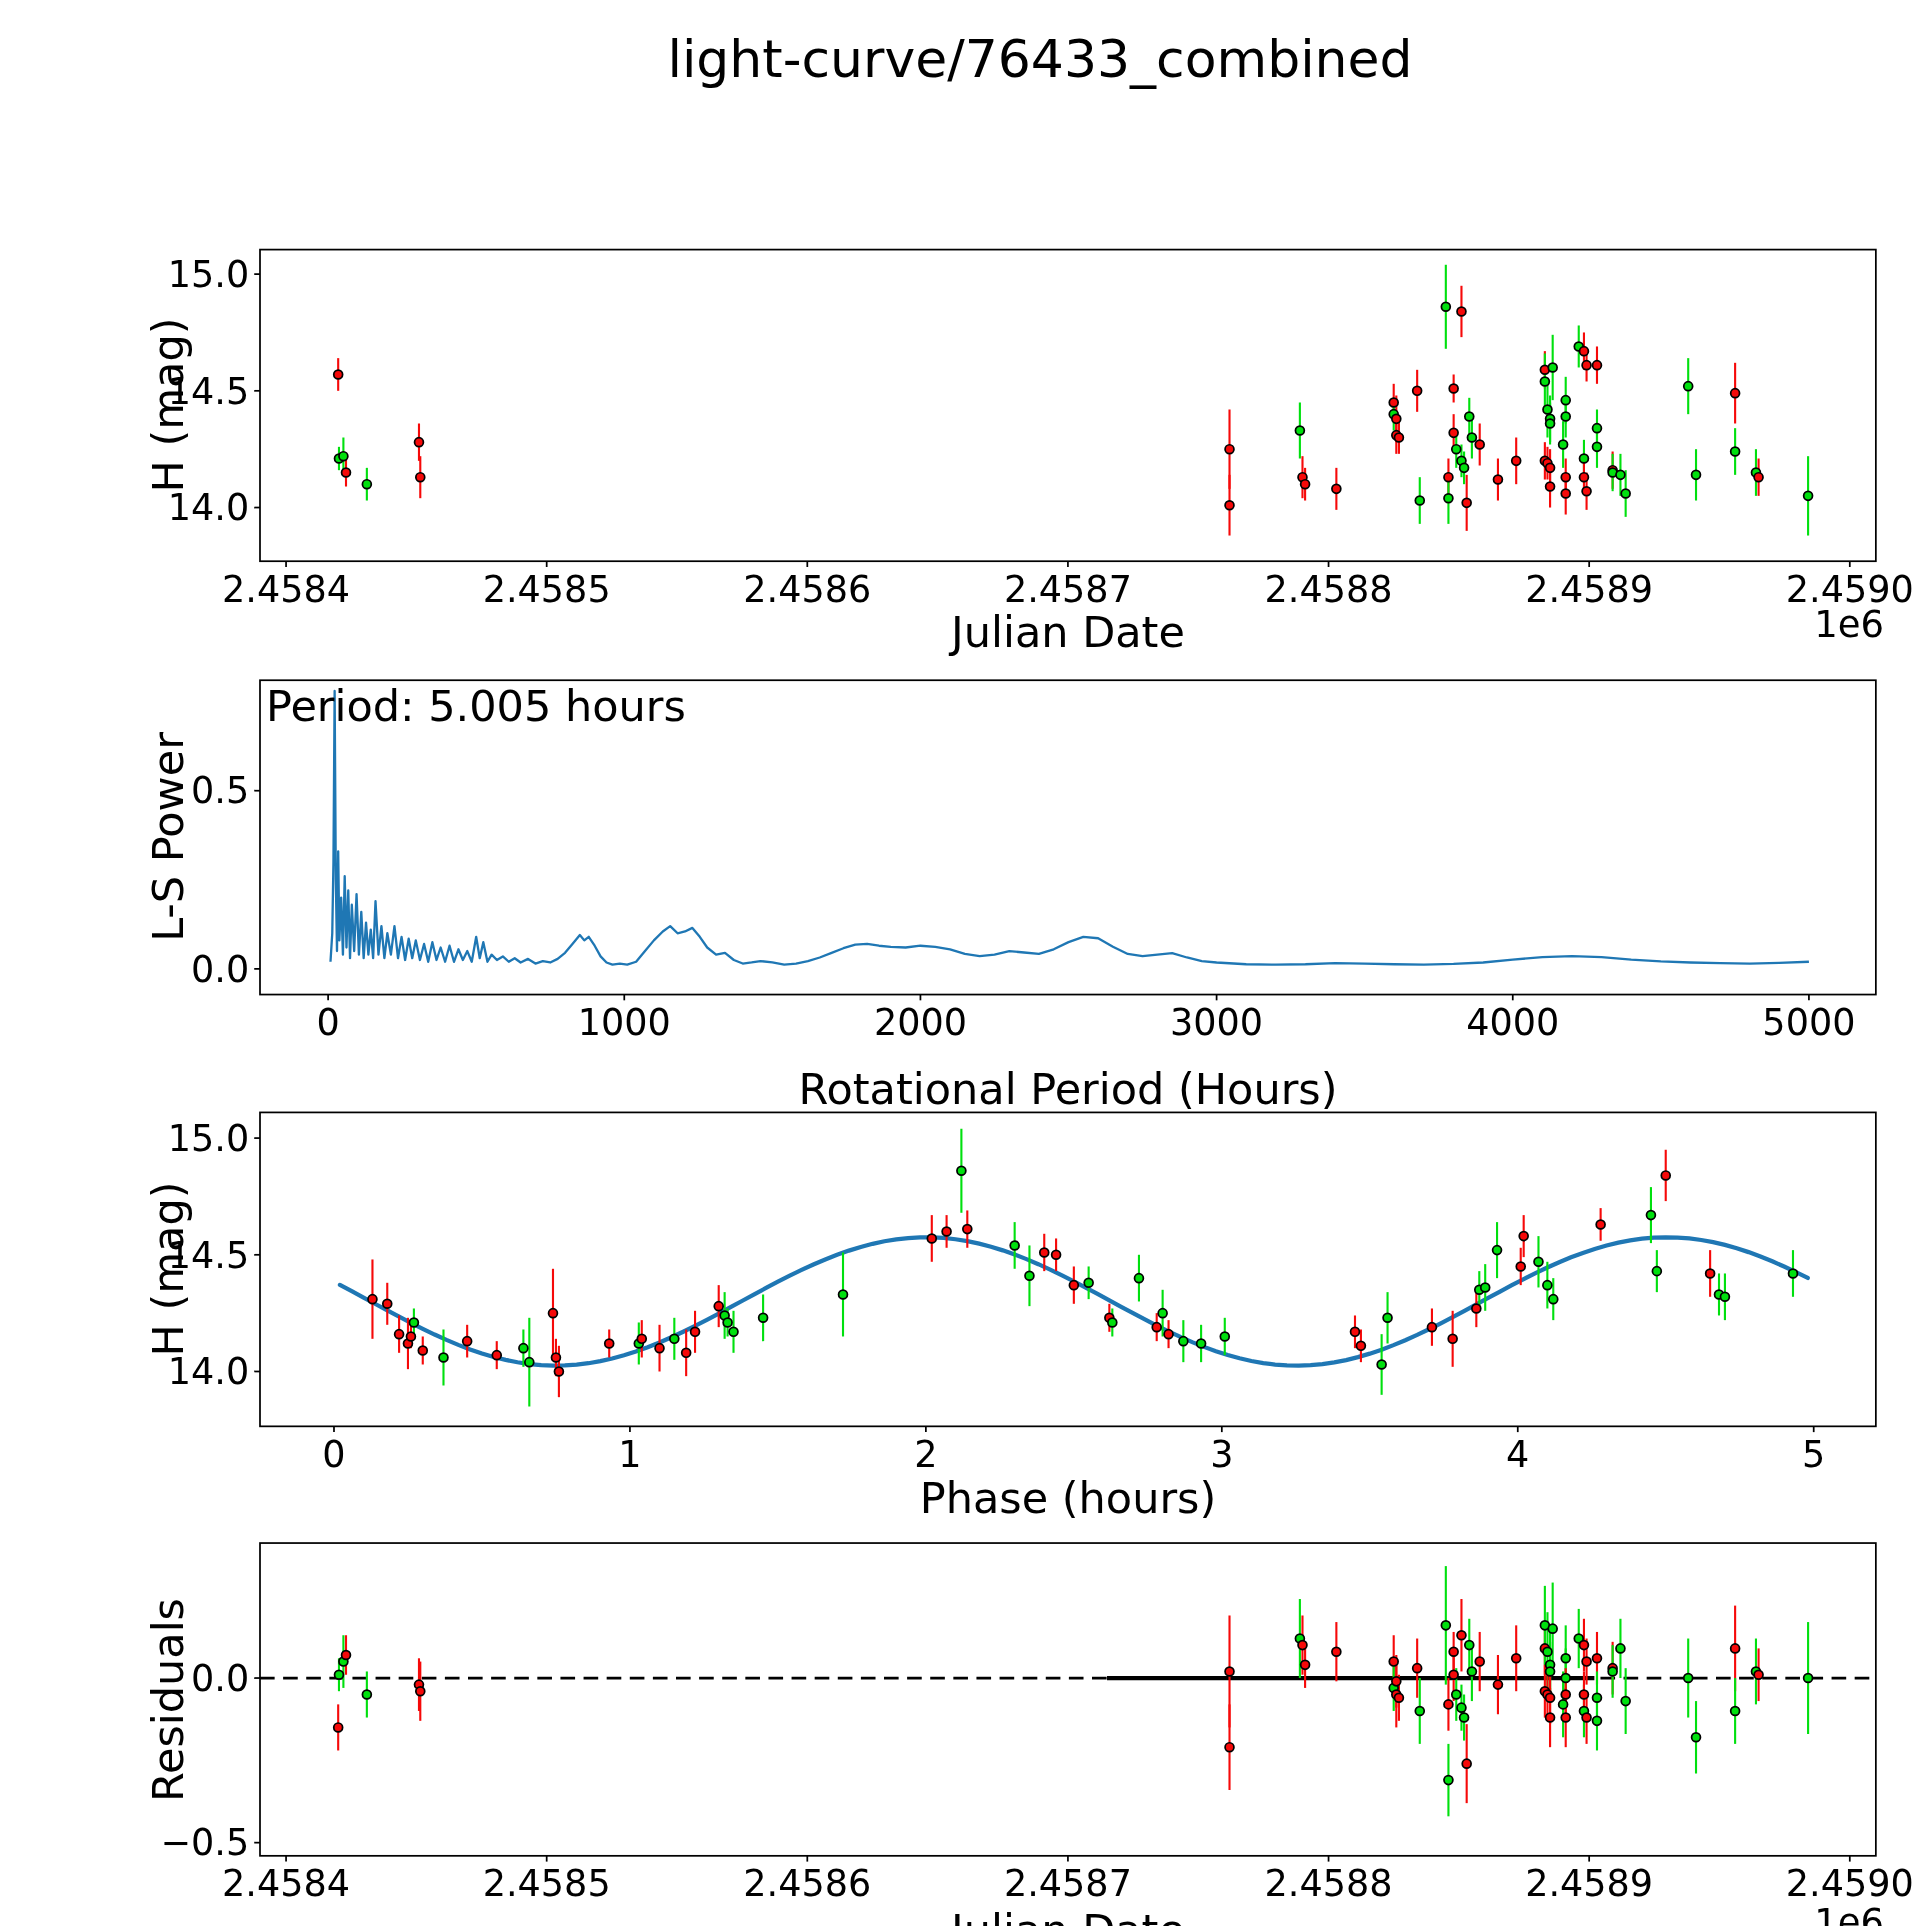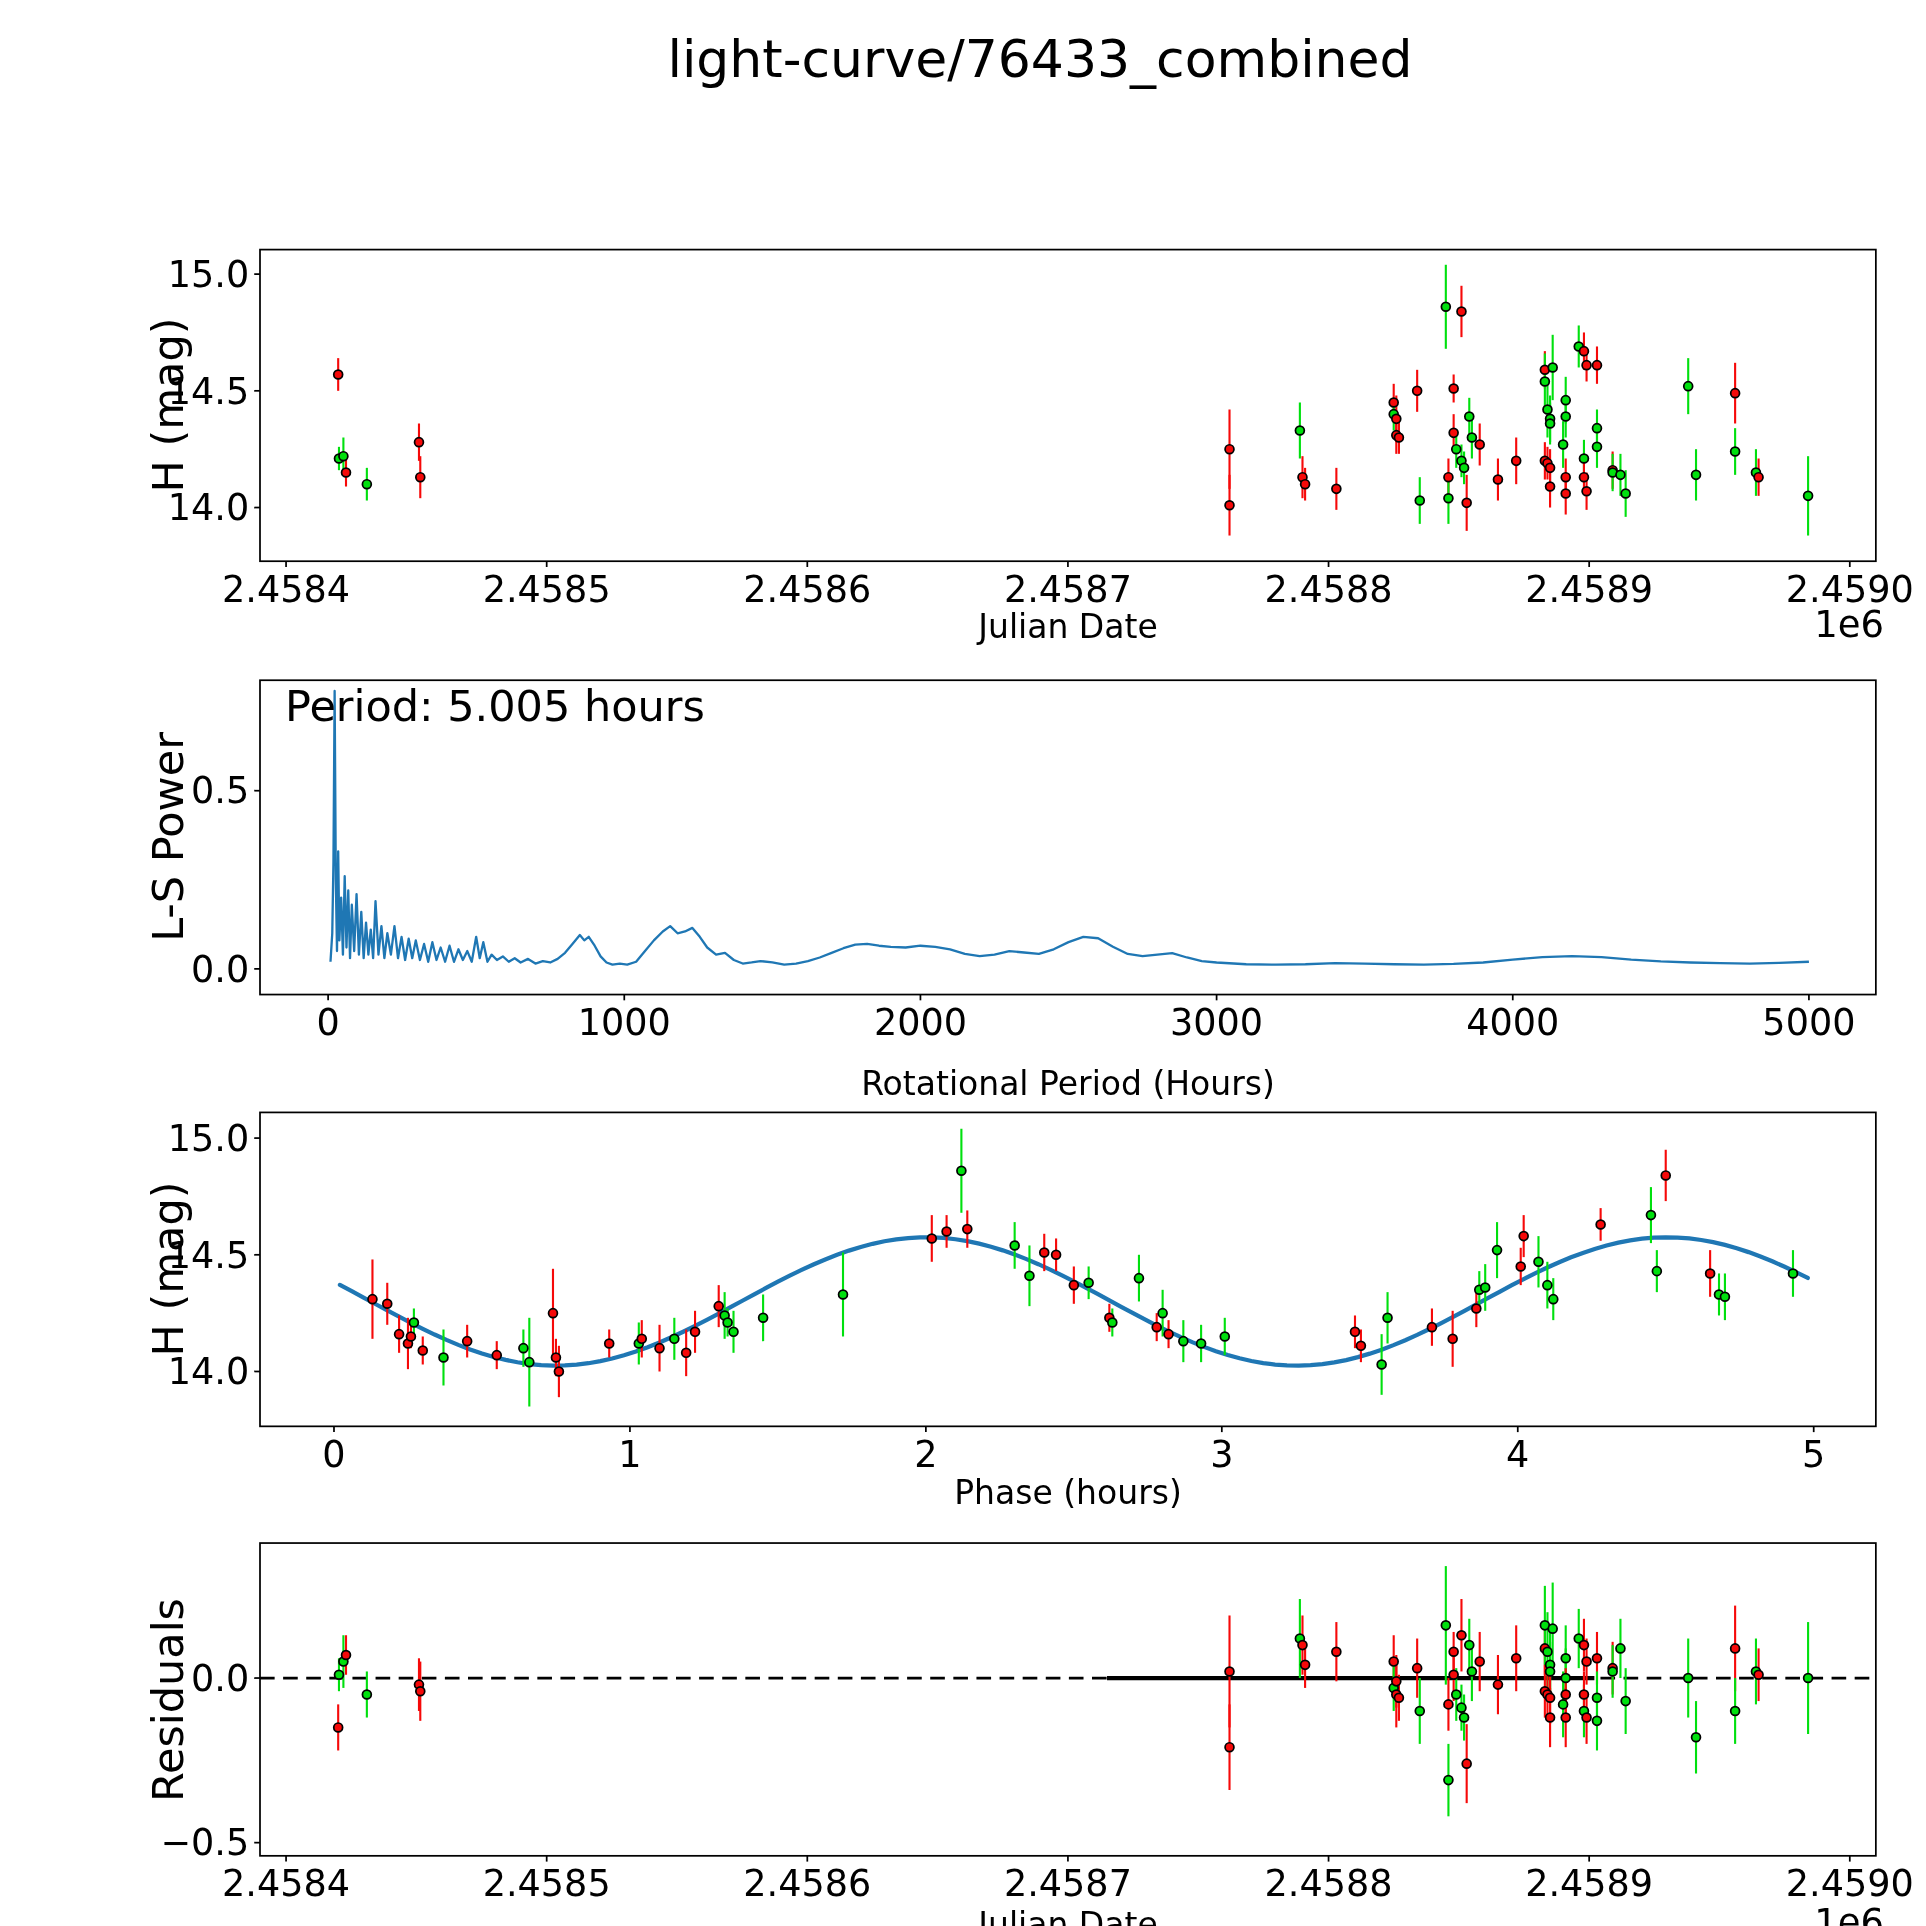--- a/index.html
+++ b/index.html
@@ -1,20 +1,20 @@
 <!DOCTYPE html>
 <html style="font-size:6.2px"><head>
 <meta charset="utf-8">
 <style>
   html,body{margin:0;padding:0;background:#ffffff;}
   .figure{position:relative;width:2080px;height:2080px;background:#ffffff;
           font-family:"DejaVu Sans",sans-serif;color:#000;overflow:hidden;}
   .lbl{position:absolute;white-space:nowrap;}
   .title{font-size:52px;top:29px;left:0;width:2080px;text-align:center;}
-  .xlabel{font-size:33px;transform:translateX(-50%);}
+  .xlabel{font-size:43px;transform:translateX(-50%);}
   .ylabel{font-size:43px;transform:translate(-50%,-50%) rotate(-90deg);}
   .offset{font-size:37px;transform:translateX(-100%);}
   .annot{font-size:43px;}
   svg{position:absolute;top:0;left:0;}
 </style>
 </head>
 <body>
 
 <div class="figure">
   <svg id="plot" width="2080" height="2080" viewBox="0 0 5400 5400">
@@ -519,21 +519,21 @@
       <circle cx="4565.524193548386" cy="4347.894736842105" r="11.5" fill="#f60909" stroke="#000000" stroke-width="4.5"></circle>
       <circle cx="4694.08064516129" cy="4356.442105263158" r="11.5" fill="#00e00e" stroke="#000000" stroke-width="4.5"></circle>
     </svg>
 
   <div class="lbl title">light-curve/76433_combined</div>
 
   <div class="lbl ylabel" style="left:168px;top:405px;">H (mag)</div>
   <div class="lbl xlabel" style="left:1068px;top:607px;">Julian Date</div>
   <div class="lbl offset" style="left:1884px;top:603px;">1e6</div>
 
-  <div class="lbl annot" style="left:266px;top:681px;margin-left:19px;">Period: 5.005 hours</div>
+  <div class="lbl annot" style="left:266px;top:681px;">Period: 5.005 hours</div>
   <div class="lbl ylabel" style="left:168px;top:837px;">L-S Power</div>
   <div class="lbl xlabel" style="left:1068px;top:1064px;">Rotational Period (Hours)</div>
 
   <div class="lbl ylabel" style="left:168px;top:1269px;">H (mag)</div>
   <div class="lbl xlabel" style="left:1068px;top:1473px;text-align:right;">Phase (hours)</div>
 
   <div class="lbl ylabel" style="left:168px;top:1700px;">Residuals</div>
   <div class="lbl xlabel" style="left:1068px;top:1905px;">Julian Date</div>
   <div class="lbl offset" style="left:1884px;top:1901px;">1e6</div>
 </div>

